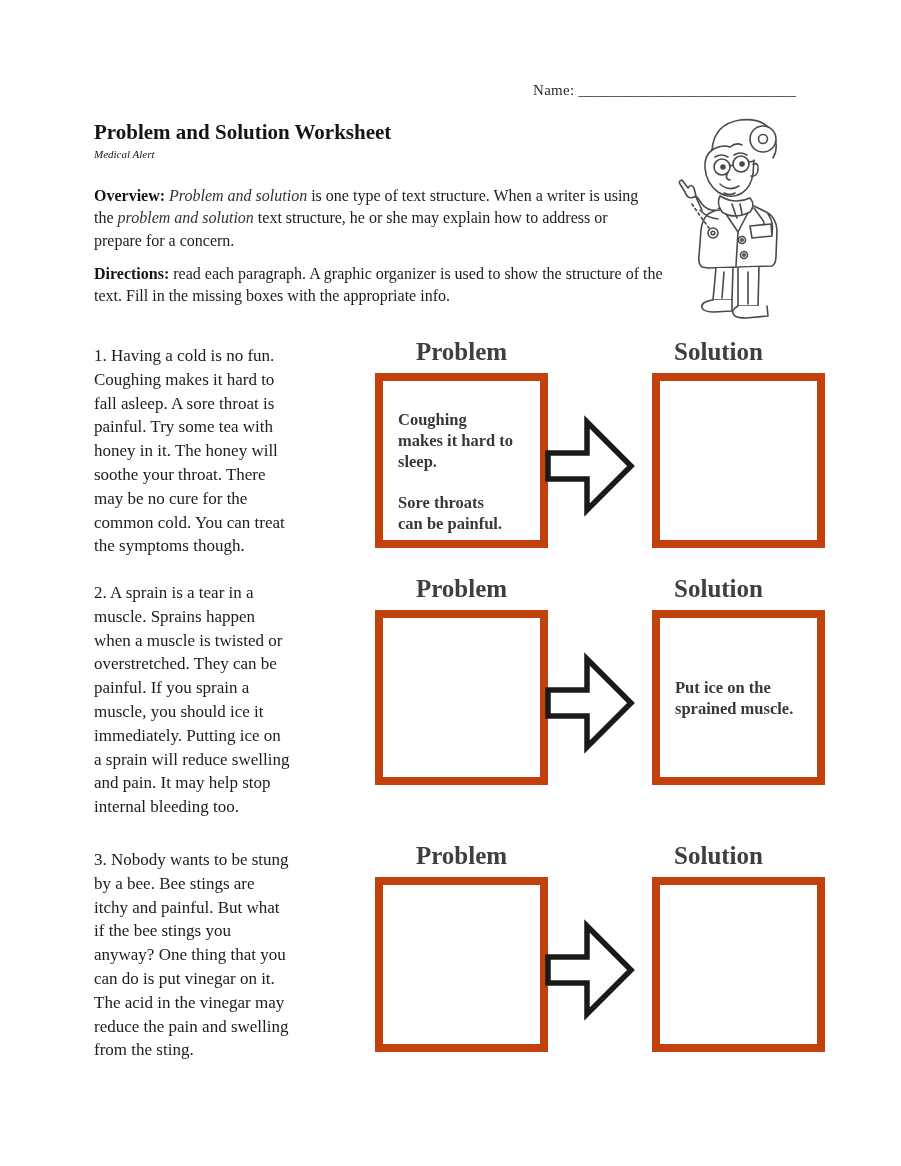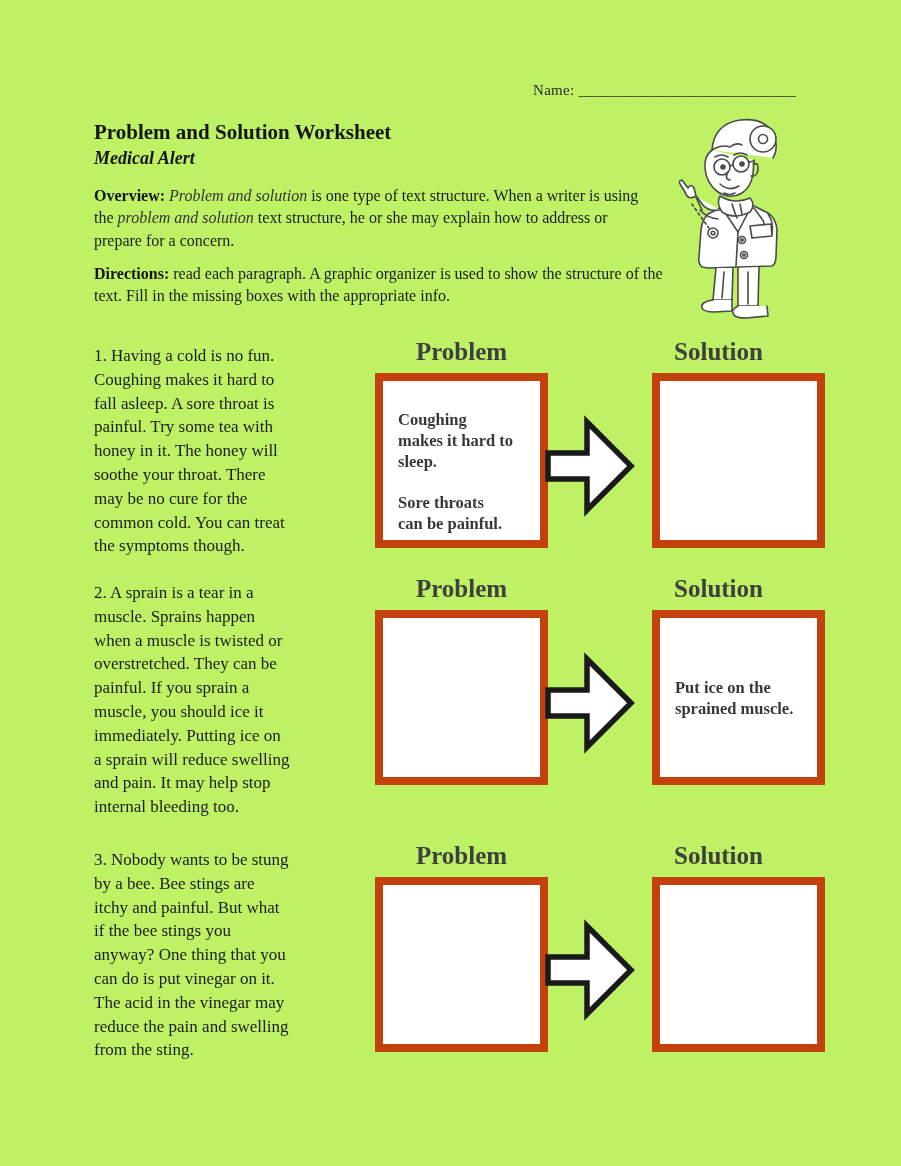--- a/index.html
+++ b/index.html
@@ -1,24 +1,24 @@
 <!DOCTYPE html>
 <html><head>
 <meta charset="utf-8">
 <style>
   html,body{margin:0;padding:0;background:#e8e8e8;}
   .page{
     position:relative;width:901px;height:1166px;margin:0 auto;
-    background:#bef264;overflow:hidden;
+    background:#ffffff;overflow:hidden;
     font-family:"Liberation Serif","DejaVu Serif",serif;color:#1e1e1e;
   }
   .name-block{position:absolute;left:533px;top:82px;font-size:15px;color:#2a2a2a;letter-spacing:.3px;}
   .name-block .line{letter-spacing:0;}
   .doc-title{position:absolute;left:94px;top:120px;font-size:21px;font-weight:bold;color:#141414;text-align:right;}
-  .doc-subtitle{position:absolute;left:94px;top:148px;font-size:18px;font-weight:bold;font-style:italic;color:#141414;text-align:center;}
+  .doc-subtitle{position:absolute;left:94px;top:148px;font-size:11px;font-weight:normal;font-style:italic;color:#141414;text-align:center;}
   .intro{position:absolute;left:94px;width:552px;font-size:16px;line-height:22.4px;color:#1c1c1c;}
   .intro.overview{top:185px;}
   .intro.directions{top:263px;width:578px;}
   .intro b{color:#141414;}
   .intro i{color:#333;}
 
   .doctor{position:absolute;left:678px;top:112px;width:126px;height:222px;}
 
   .section{position:absolute;left:0;width:736px;height:185px;}
   .para{

